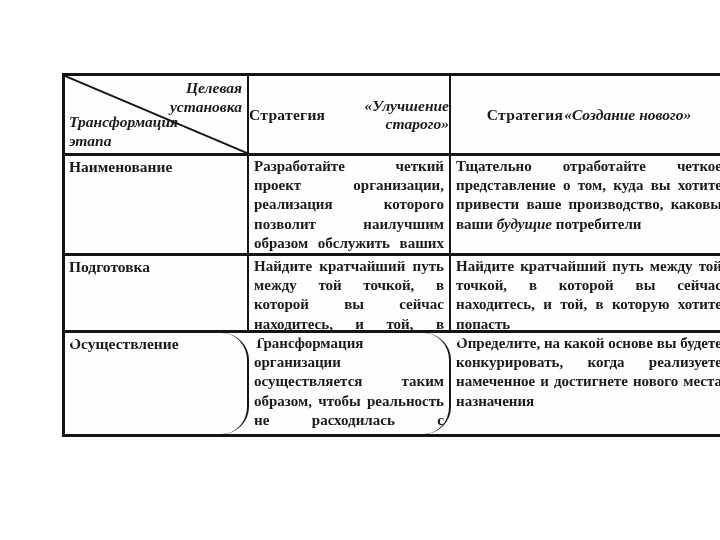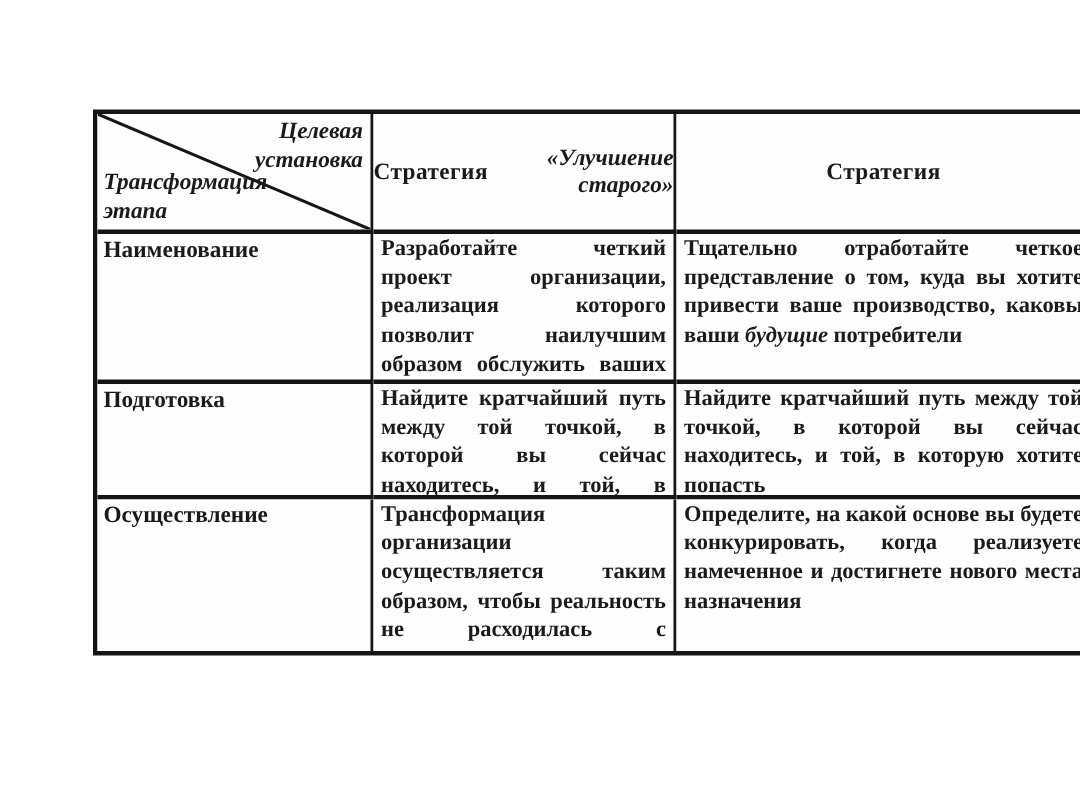--- a/index.html
+++ b/index.html
@@ -25,21 +25,21 @@
   }
 
   .cell {
     position: relative;
     border-right: 2px solid #161616;
     border-bottom: 3px solid #141414;
     overflow: hidden;
     background: #fefefe;
   }
   .cell.last-col { border-right: none; }
-  .cell.last-row { border-bottom: none; }
+  .cell.last-row { border-bottom: none; border-radius: 27px; }
 
   
   .corner { font-style: italic; font-weight: bold; }
   .diag { position: absolute; inset: 0; width: 100%; height: 100%; }
   .corner-top {
     position: absolute; top: 3px; right: 5px;
     width: 96px; text-align: right;
     font-size: 15.5px; line-height: 1.22;
   }
   .corner-bottom {
@@ -84,20 +84,21 @@
       </svg>
       <div class="corner-top">Целевая установка</div>
       <div class="corner-bottom">Трансформация этапа</div>
     </div>
     <div class="cell head">
       <div class="head-title">Стратегия</div>
       <div class="head-sub">«Улучшение старого»</div>
     </div>
     <div class="cell head last-col">
       <div class="head-title">Стратегия</div>
+      <div class="head-sub">«Создание нового»</div>
     </div>
 
     <div class="cell stage-cell">Наименование</div>
     <div class="cell text-cell"><span>Разработайте четкий проект организации, реализация которого позволит наилучшим образом обслужить ваших </span><span class="it">нынешних</span><span> потребителей</span></div>
     <div class="cell text-cell last-col"><span>Тщательно отработайте четкое представление о том, куда вы хотите привести ваше производство, каковы ваши </span><span class="it">будущие</span><span> потребители</span></div>
 
     <div class="cell stage-cell">Подготовка</div>
     <div class="cell text-cell"><span>Найдите кратчайший путь между той точкой, в которой вы сейчас находитесь, и той, в которую хотите попасть</span></div>
     <div class="cell text-cell last-col"><span>Найдите кратчайший путь между той точкой, в которой вы сейчас находитесь, и той, в которую хотите попасть</span></div>
 

